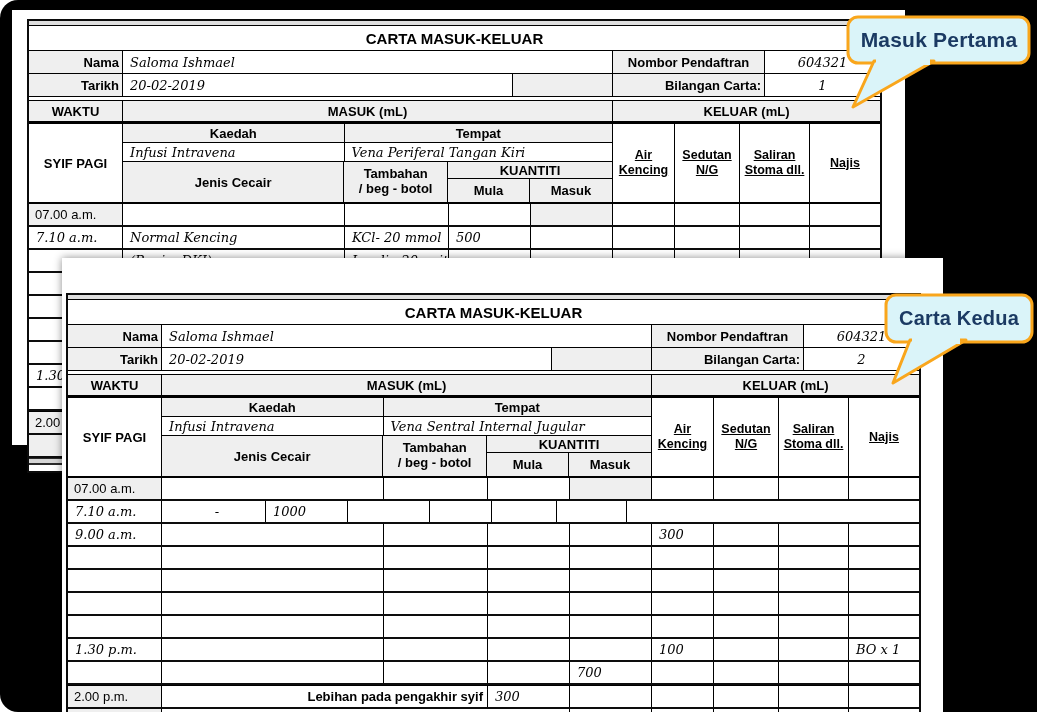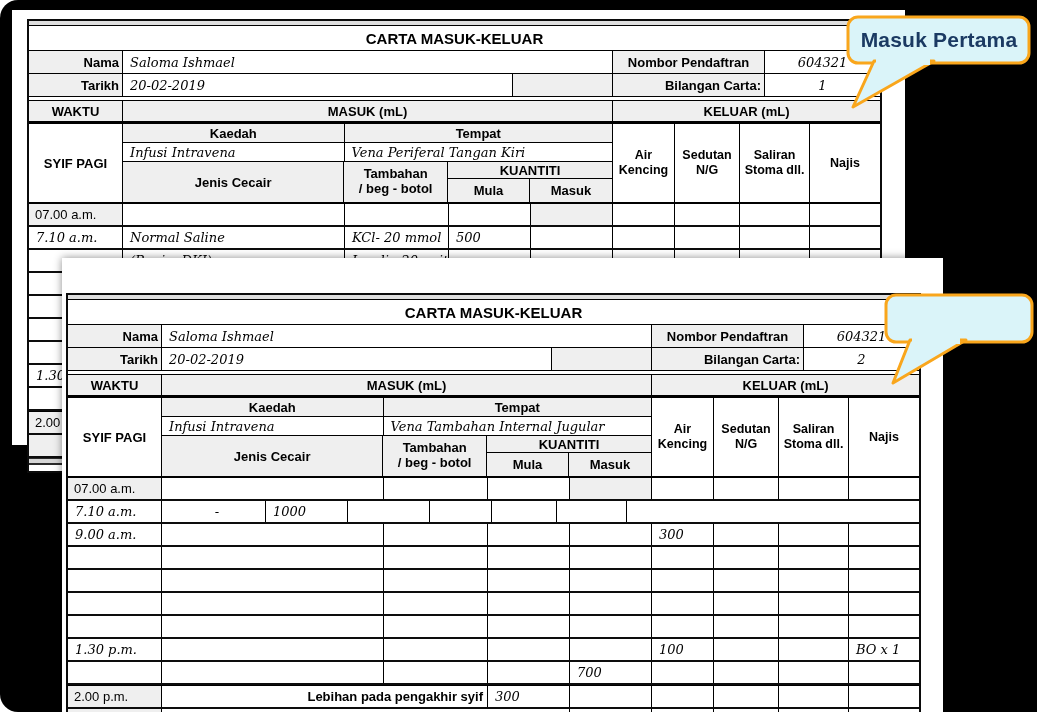--- a/index.html
+++ b/index.html
@@ -20,21 +20,21 @@
   .hrow{height:22px;border-bottom:1px solid #000;font-size:13px;}
   .gaprow{height:3px;border-bottom:1px solid #000;}
   .wakturow{height:20px;border-bottom:3px solid #000;font-size:13px;}
   .gray{background:#efefef;}
   .blab{font-weight:bold;}
   .rt{justify-content:flex-end;padding-right:3px;}
   .ctr{justify-content:center;text-align:right;}
   .script{font-family:"DejaVu Serif",serif;font-style:italic;font-size:13px;padding-left:7px;}
   .headblock{height:78px;border-bottom:2px solid #000;display:flex;}
   .hb-col{box-sizing:border-box;border-right:1.5px solid #000;}
-  .hb-col:last-child{border-right:none;}
+  .hb-col:last-child{border-right:none;text-decoration:underline;}
   .syif{display:flex;align-items:center;justify-content:center;font-weight:bold;font-size:13px;}
   .hb-r{display:flex;box-sizing:border-box;border-bottom:1px solid #000;height:19px;font-size:13px;}
   .hb-r3{display:flex;height:40px;font-size:13px;}
   .twolines{flex-direction:column;justify-content:center;line-height:1.15;}
   .kuantwrap{display:flex;flex-direction:column;width:164px;box-sizing:border-box;}
   .kuant-top{height:16px;border-bottom:1px solid #000;display:flex;align-items:center;justify-content:center;}
   .kuant-bot{display:flex;flex:1;}
   .keluarhead .cell{justify-content:center;text-align:center;font-weight:bold;font-size:12.5px;line-height:1.2;white-space:normal;}
   .trow{display:flex;height:21px;border-bottom:2px solid #0d0d0d;font-size:12.5px;}
   .trow-lebihan{border-top:1.5px solid #000;}
@@ -113,21 +113,21 @@
             <div class="cell script" style="width: 104px;"></div>
             <div class="cell script" style="width: 82px;"></div>
             <div class="cell script gray" style="width: 82px;"></div>
             <div class="cell script" style="width: 62px;"></div>
             <div class="cell script" style="width: 65px;"></div>
             <div class="cell script" style="width: 70px;"></div>
             <div class="cell script" style="width: 70px;"></div>
           </div>
           <div class="trow">
             <div class="cell c-time script" style="width: 94px;">7.10 a.m.</div>
-            <div class="cell script" style="width: 222px;">Normal Saline</div>
+            <div class="cell script" style="width: 222px;">Normal Kencing</div>
             <div class="cell script" style="width: 104px;">KCl- 20 mmol</div>
             <div class="cell script" style="width: 82px;">500</div>
             <div class="cell script" style="width: 82px;"></div>
             <div class="cell script" style="width: 62px;"></div>
             <div class="cell script" style="width: 65px;"></div>
             <div class="cell script" style="width: 70px;"></div>
             <div class="cell script" style="width: 70px;"></div>
           </div>
           <div class="trow">
             <div class="cell c-time script" style="width: 94px;"></div>
@@ -256,21 +256,21 @@
       </div>
       <div class="headblock">
         <div class="hb-col syif" style="width:94px">SYIF PAGI</div>
         <div class="hb-col" style="width:490px">
           <div class="hb-r">
             <div class="cell gray blab ctr" style="width:222px">Kaedah</div>
             <div class="cell gray blab ctr" style="width:268px">Tempat</div>
           </div>
           <div class="hb-r">
             <div class="cell script" style="width:222px">Infusi Intravena</div>
-            <div class="cell script" style="width:268px">Vena Tambahan Internal Jugular</div>
+            <div class="cell script" style="width:268px">Vena Sentral Internal Jugular</div>
           </div>
           <div class="hb-r3">
             <div class="cell gray blab ctr" style="width:222px">Jenis Cecair</div>
             <div class="cell gray blab ctr twolines" style="width:104px">
               <div>Tambahan</div>
               <div>/ beg - botol</div>
             </div>
             <div class="kuantwrap gray">
               <div class="kuant-top blab">KUANTITI</div>
               <div class="kuant-bot">
@@ -418,15 +418,16 @@
     </svg>
     <div class="ctext">Masuk Pertama</div>
   </div>
 
   <div class="callout" style="left:884px;top:293px;width:150px;height:95px">
     <svg width="150" height="95">
       <rect x="2" y="2" width="146" height="47" rx="10" fill="#daf4f9" stroke="#f9a61c" stroke-width="3"></rect>
       <path d="M 26 47 L 9 90 L 82 47 Z" fill="#daf4f9" stroke="#f9a61c" stroke-width="3" stroke-linejoin="round"></path>
       <rect x="28" y="44" width="48" height="7" fill="#daf4f9"></rect>
     </svg>
+    <div class="ctext" style="font-size:20px">Carta Kedua</div>
   </div>
 
 </div>
 
 </body></html>

